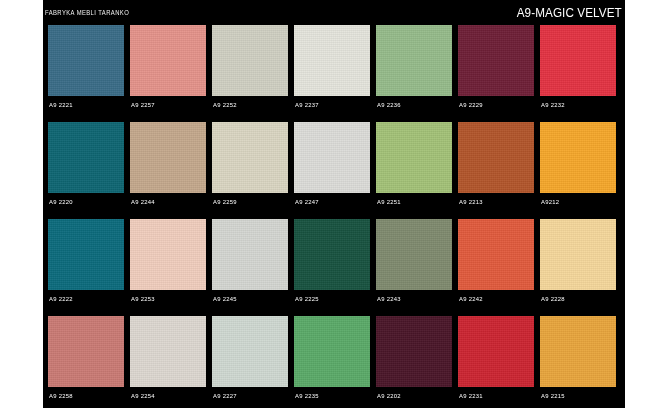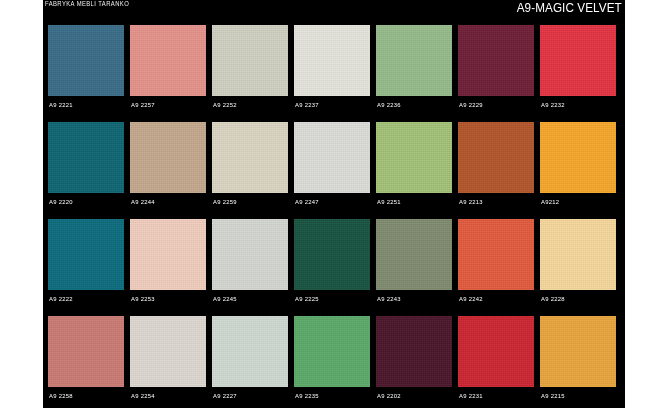--- a/index.html
+++ b/index.html
@@ -30,20 +30,21 @@
   }
 
   
   #header {
     position: absolute;
     left: 0;
     top: 0;
     width: 582px;
     height: 24px;
     display: flex;
+    align-items: center;
     justify-content: space-between;
     padding: 0 3px 0 2px;
   }
 
   #brand-label {
     color: #f2f2f2;
     font-size: 6.4px;
     letter-spacing: 0.45px;
     font-stretch: condensed;
     transform: scaleX(0.92);

